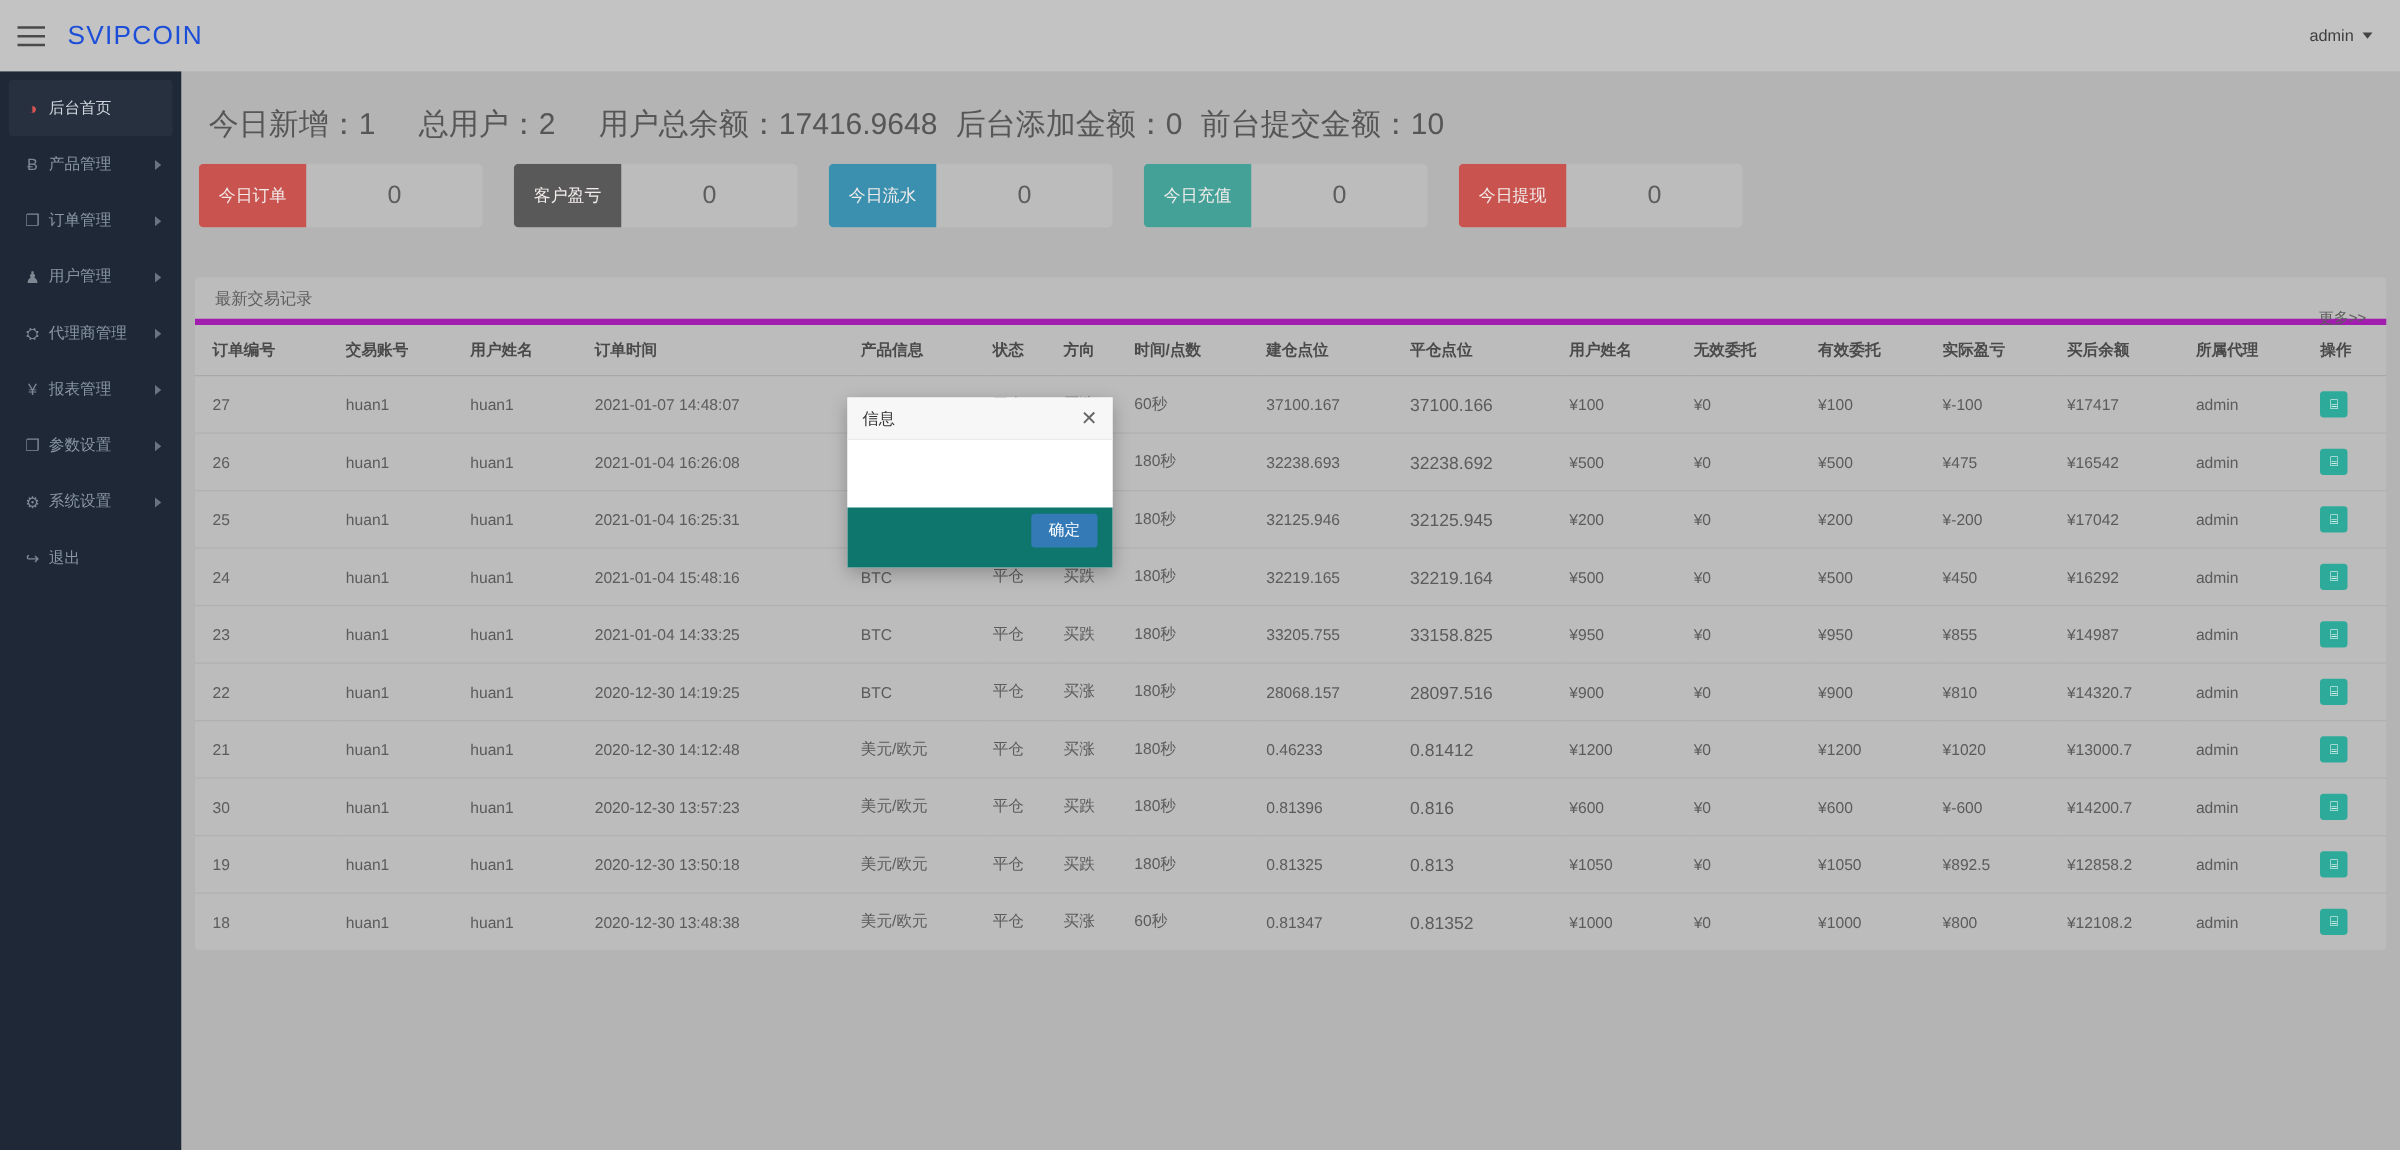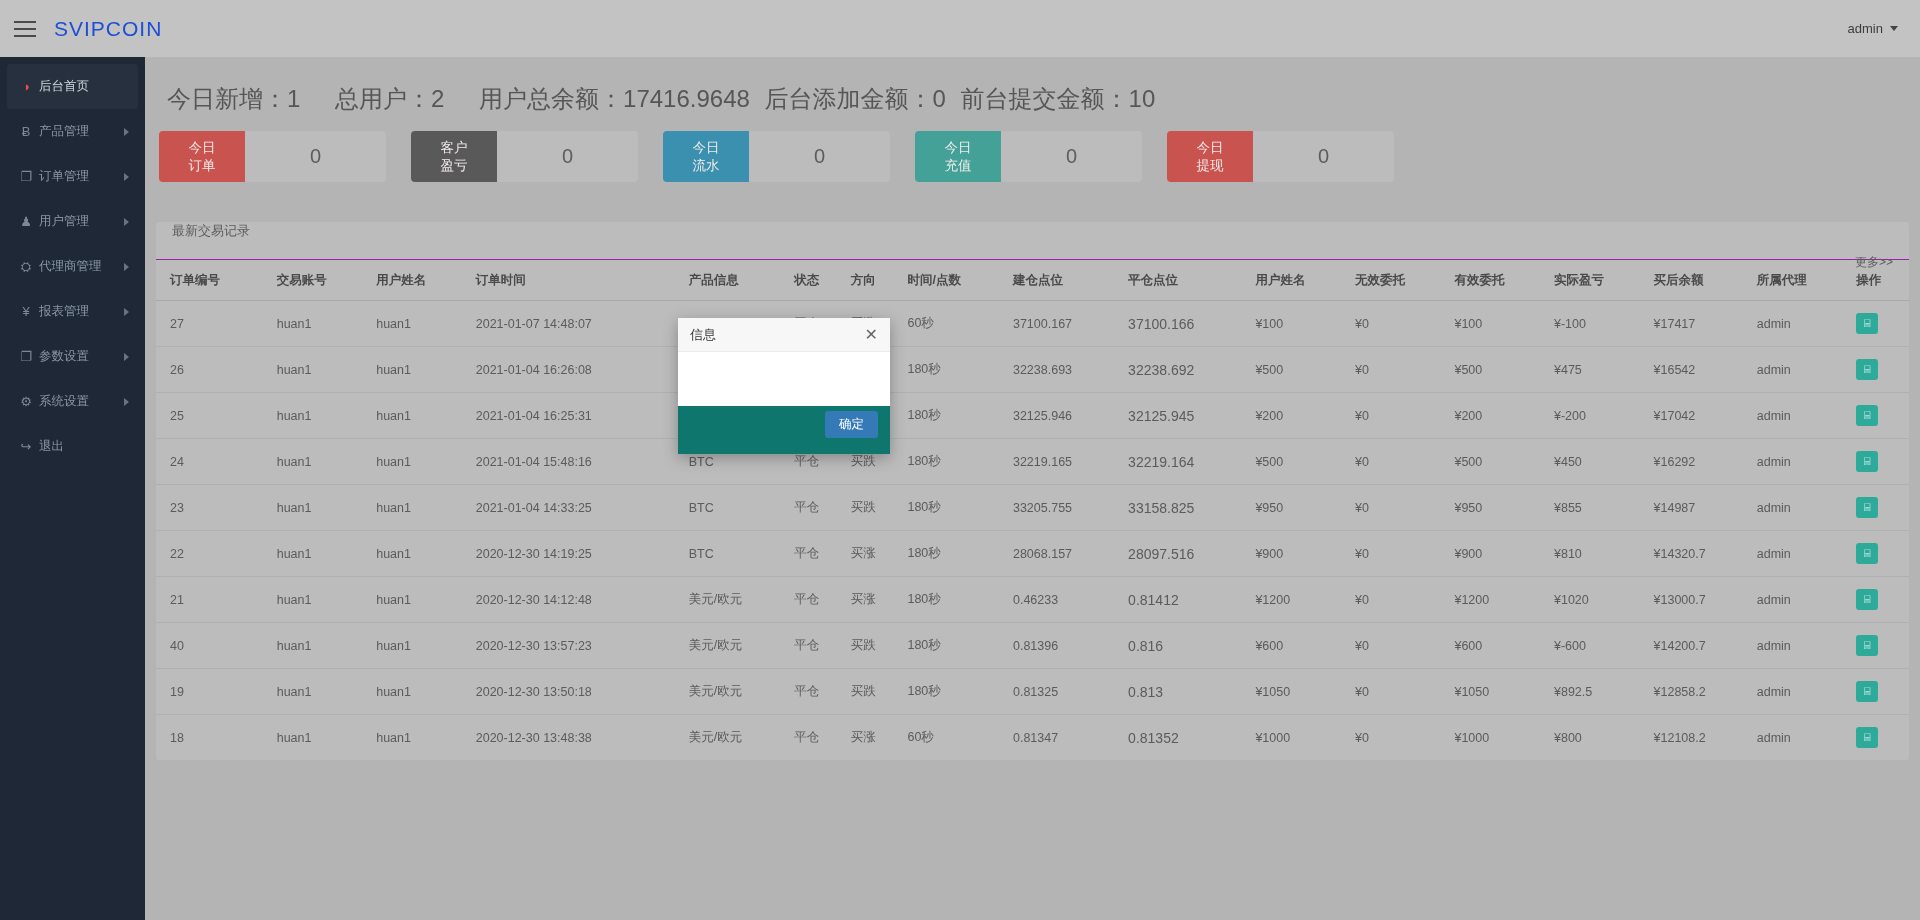--- a/index.html
+++ b/index.html
@@ -84,41 +84,41 @@
     display: flex; margin: 16px 0 0 14px; gap: 25px;
   }
   .tile {
     display: flex; align-items: stretch;
     width: 227px; height: 51px;
     border-radius: 4px; overflow: hidden;
     background: #bcbcbc;
   }
   .tile-label {
     width: 86px; flex: 0 0 86px;
-    display: flex; flex-direction: column;
+    display: flex; flex-direction: row;
     align-items: center; justify-content: center;
     color: #f2eceb; font-size: 13.5px; line-height: 18px;
     text-align: center;
   }
   .tile-value {
     flex: 1 1 auto;
     display: flex; align-items: center; justify-content: center;
     font-size: 20px; color: #5d5d5d;
   }
 
   
   .card {
     margin: 40px 11px 0 11px;
     background: #bcbcbc;
     border-radius: 3px;
   }
   .card-head {
-    height: 38px; display: flex; align-items: flex-start;
+    height: 38px; display: flex; align-items: center;
     padding: 0 16px;
-    border-bottom: 1px solid #a21caf;
+    border-bottom: 5px solid #a21caf;
   }
   .card-title { font-size: 13px; color: #5c5c5c; }
   .card-more {
     margin-left: auto; font-size: 12px; color: #5c5c5c; cursor: pointer; margin-top: 32px;
   }
   table.tbl { width: 100%; border-collapse: collapse; }
   table.tbl th {
     font-size: 12.5px; color: #4a4a4a; font-weight: bold;
     text-align: left; padding: 12px 4px 11px 4px;
     border-bottom: 1px solid #a8a8a8;
@@ -442,21 +442,21 @@
               <td class="c-up" style="font-size: 14px;">0.81412</td>
               <td class="c-amt">¥1200</td>
               <td class="c-amt">¥0</td>
               <td class="c-amt">¥1200</td>
               <td class="c-amt">¥1020</td>
               <td class="c-amt">¥13000.7</td>
               <td>admin</td>
               <td><span class="op-btn">⌸</span></td>
             </tr>
             <tr>
-              <td>40</td>
+              <td>30</td>
               <td>huan1</td>
               <td>huan1</td>
               <td>2020-12-30 13:57:23</td>
               <td>美元/欧元</td>
               <td>平仓</td>
               <td class="c-down">买跌</td>
               <td>180秒</td>
               <td>0.81396</td>
               <td class="c-up" style="font-size: 14px;">0.816</td>
               <td class="c-amt">¥600</td>

